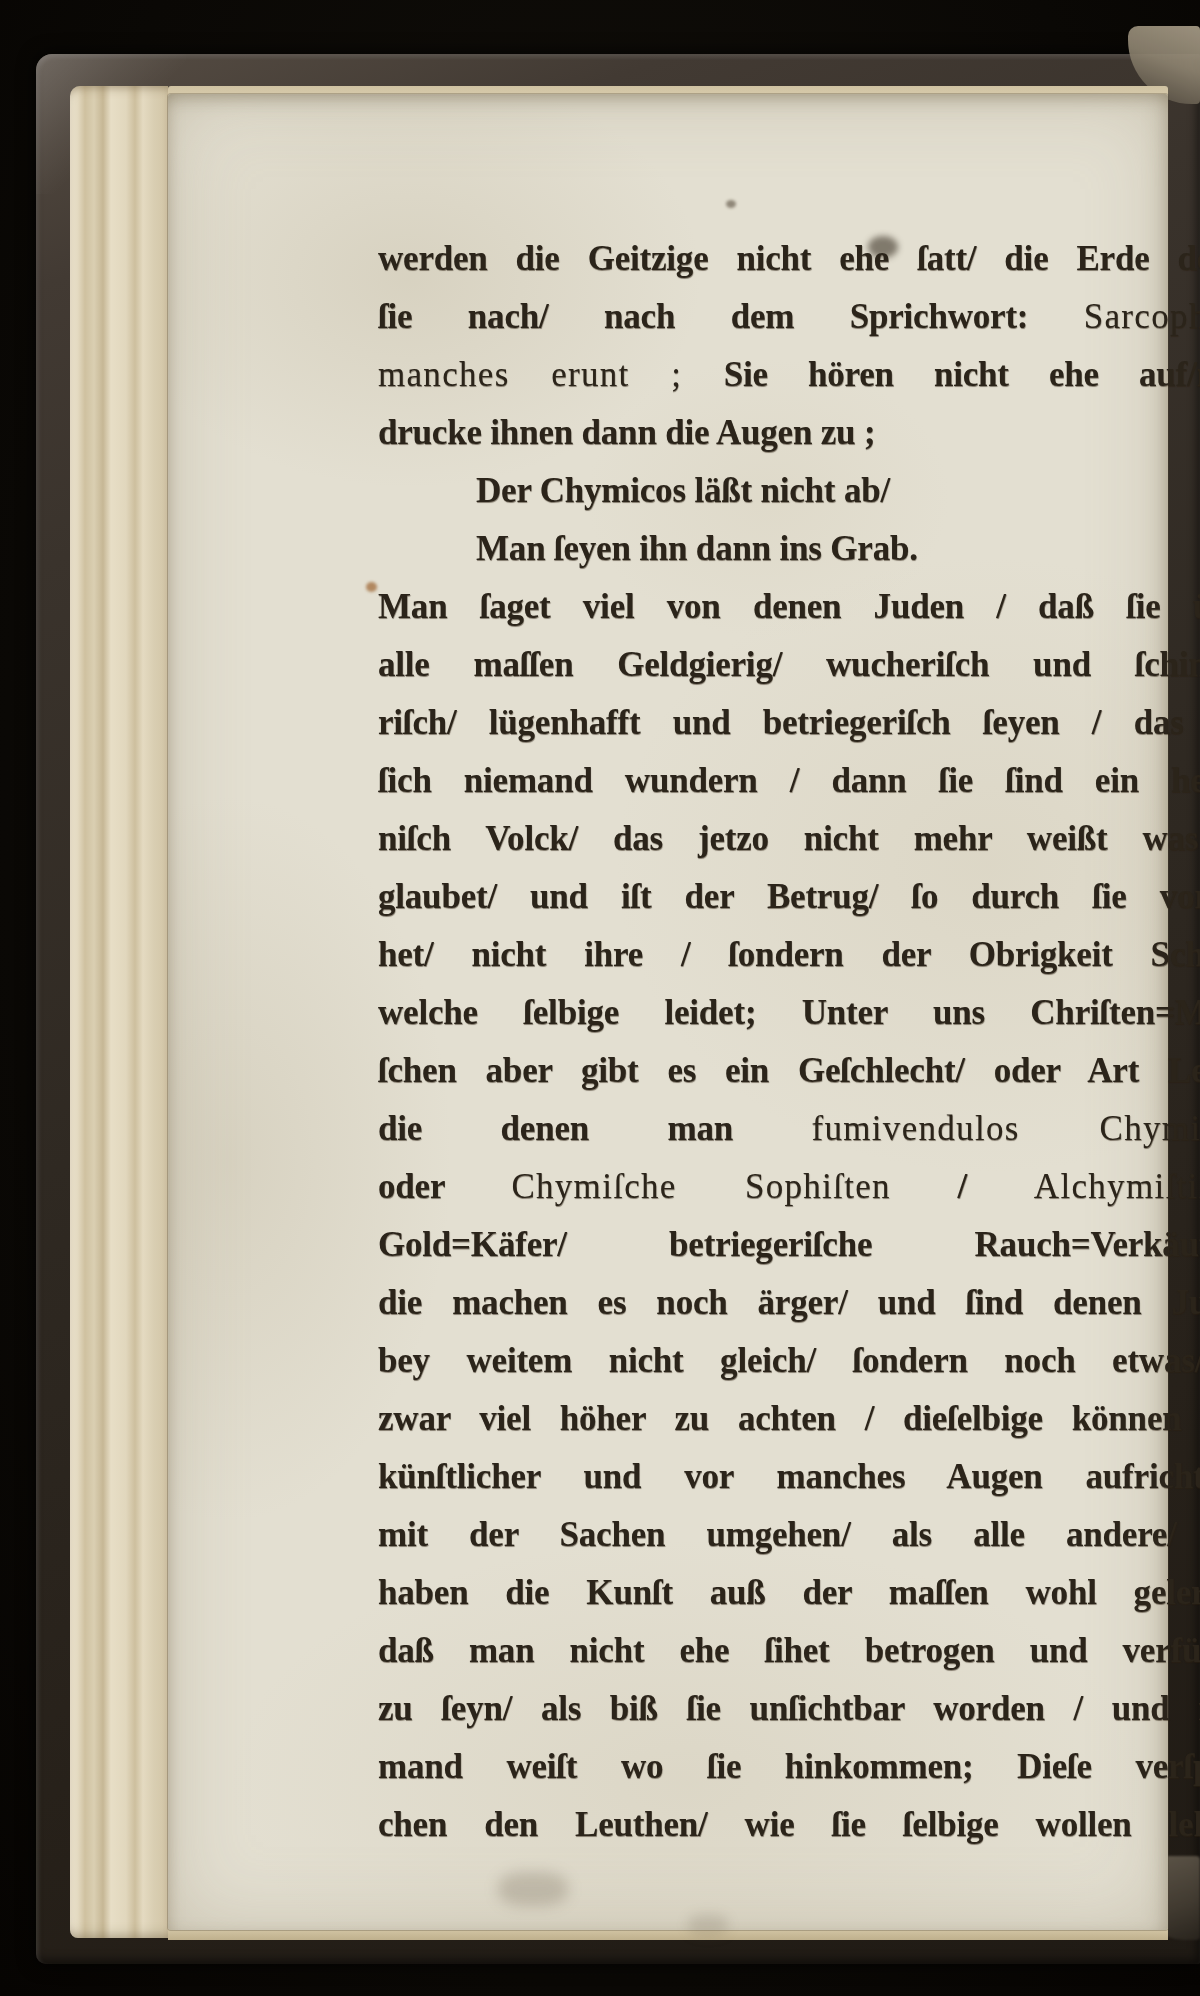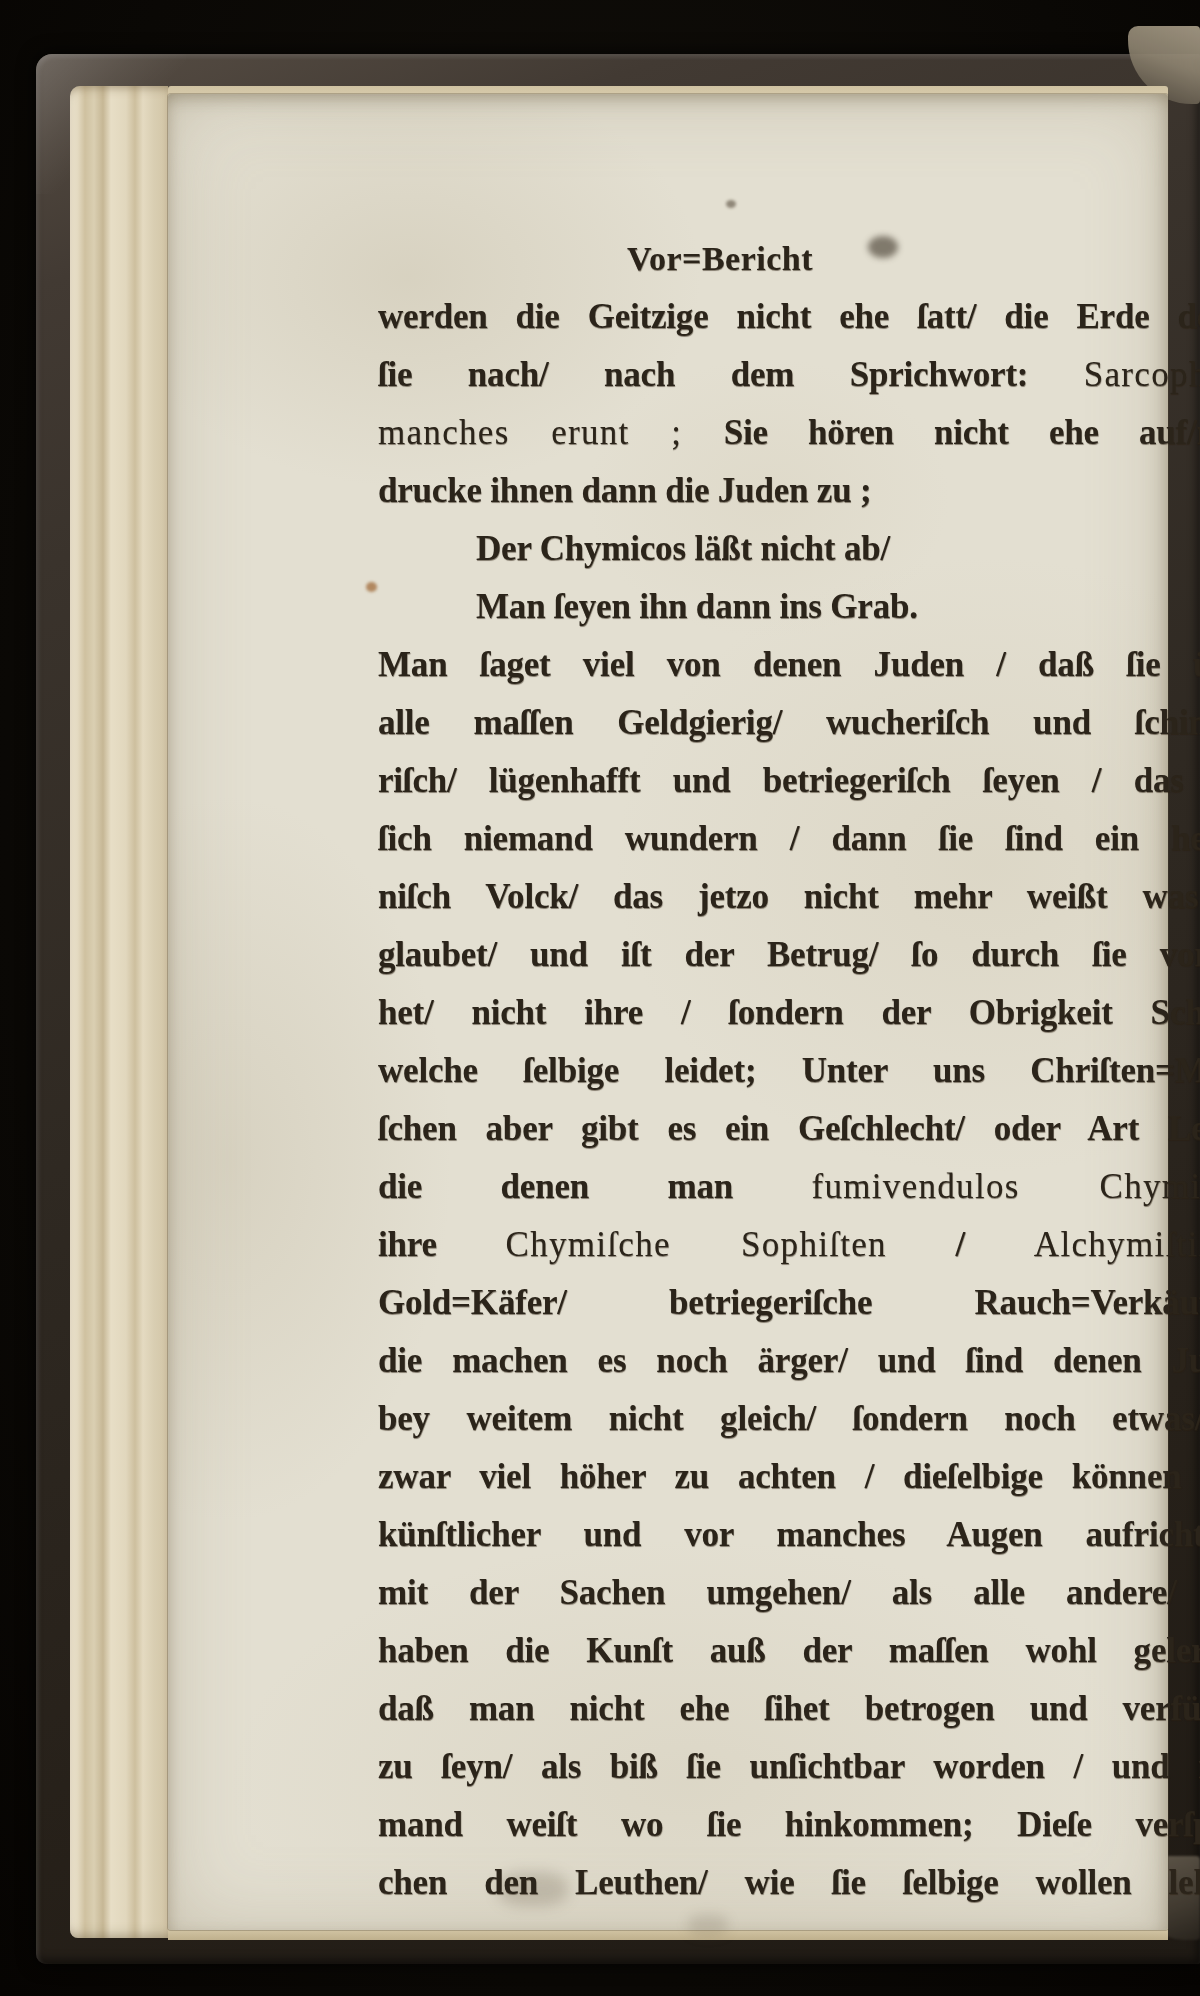--- a/index.html
+++ b/index.html
@@ -115,39 +115,38 @@
 <div class="paper-bottom-edge"></div>
 
 <div class="paper">
   <div class="blot blot-a"></div>
   <div class="blot blot-b"></div>
   <div class="blot blot-c"></div>
   <div class="blot blot-d"></div>
   <div class="blot blot-e"></div>
 
   <div class="textblock">
-    <div class="pg-header">Vor=Bericht</div>
     <div id="text-lines">
         <div class="line"><span class="bl">werden die Geitzige nicht ehe ſatt/ die Erde decke</span></div>
         <div class="line"><span class="bl">ſie nach/ nach dem Sprichwort: </span><span class="rm">Sarcophago</span></div>
         <div class="line"><span class="rm">manches erunt ; </span><span class="bl">Sie hören nicht ehe auf/man</span></div>
-        <div class="line nj"><span class="bl">drucke ihnen dann die Juden zu ;</span></div>
+        <div class="line nj"><span class="bl">drucke ihnen dann die Augen zu ;</span></div>
         <div class="line nj ind"><span class="bl">Der Chymicos läßt nicht ab/</span></div>
         <div class="line nj ind"><span class="bl">Man ſeyen ihn dann ins Grab.</span></div>
         <div class="line"><span class="bl">Man ſaget viel von denen Juden / daß ſie über</span></div>
         <div class="line"><span class="bl">alle maſſen Geldgierig/ wucheriſch und ſchinde=</span></div>
         <div class="line"><span class="bl">riſch/ lügenhafft und betriegeriſch ſeyen / das laß</span></div>
         <div class="line"><span class="bl">ſich niemand wundern / dann ſie ſind ein heyd=</span></div>
         <div class="line"><span class="bl">niſch Volck/ das jetzo nicht mehr weißt was es</span></div>
         <div class="line"><span class="bl">glaubet/ und iſt der Betrug/ ſo durch ſie vorge=</span></div>
         <div class="line"><span class="bl">het/ nicht ihre / ſondern der Obrigkeit Schuld/</span></div>
         <div class="line"><span class="bl">welche ſelbige leidet; Unter uns Chriſten=Men=</span></div>
         <div class="line"><span class="bl">ſchen aber gibt es ein Geſchlecht/ oder Art Leute/</span></div>
         <div class="line"><span class="bl">die denen man </span><span class="rm">fumivendulos Chymicos,</span></div>
-        <div class="line"><span class="bl">ihre </span><span class="rm">Chymiſche Sophiſten</span><span class="bl"> / </span><span class="rm">Alchymiſtiſche</span></div>
+        <div class="line"><span class="bl">oder </span><span class="rm">Chymiſche Sophiſten</span><span class="bl"> / </span><span class="rm">Alchymiſtiſche</span></div>
         <div class="line"><span class="bl">Gold=Käfer/ betriegeriſche Rauch=Verkäuffer/</span></div>
         <div class="line"><span class="bl">die machen es noch ärger/ und ſind denen Juden</span></div>
         <div class="line"><span class="bl">bey weitem nicht gleich/ ſondern noch etwas/und</span></div>
         <div class="line"><span class="bl">zwar viel höher zu achten / dieſelbige können viel</span></div>
         <div class="line"><span class="bl">künſtlicher und vor manches Augen aufrichtiger</span></div>
         <div class="line"><span class="bl">mit der Sachen umgehen/ als alle andere/ Sie</span></div>
         <div class="line"><span class="bl">haben die Kunſt auß der maſſen wohl gelernet/</span></div>
         <div class="line"><span class="bl">daß man nicht ehe ſihet betrogen und verführet</span></div>
         <div class="line"><span class="bl">zu ſeyn/ als biß ſie unſichtbar worden / und nie=</span></div>
         <div class="line"><span class="bl">mand weiſt wo ſie hinkommen; Dieſe verſpre=</span></div>

